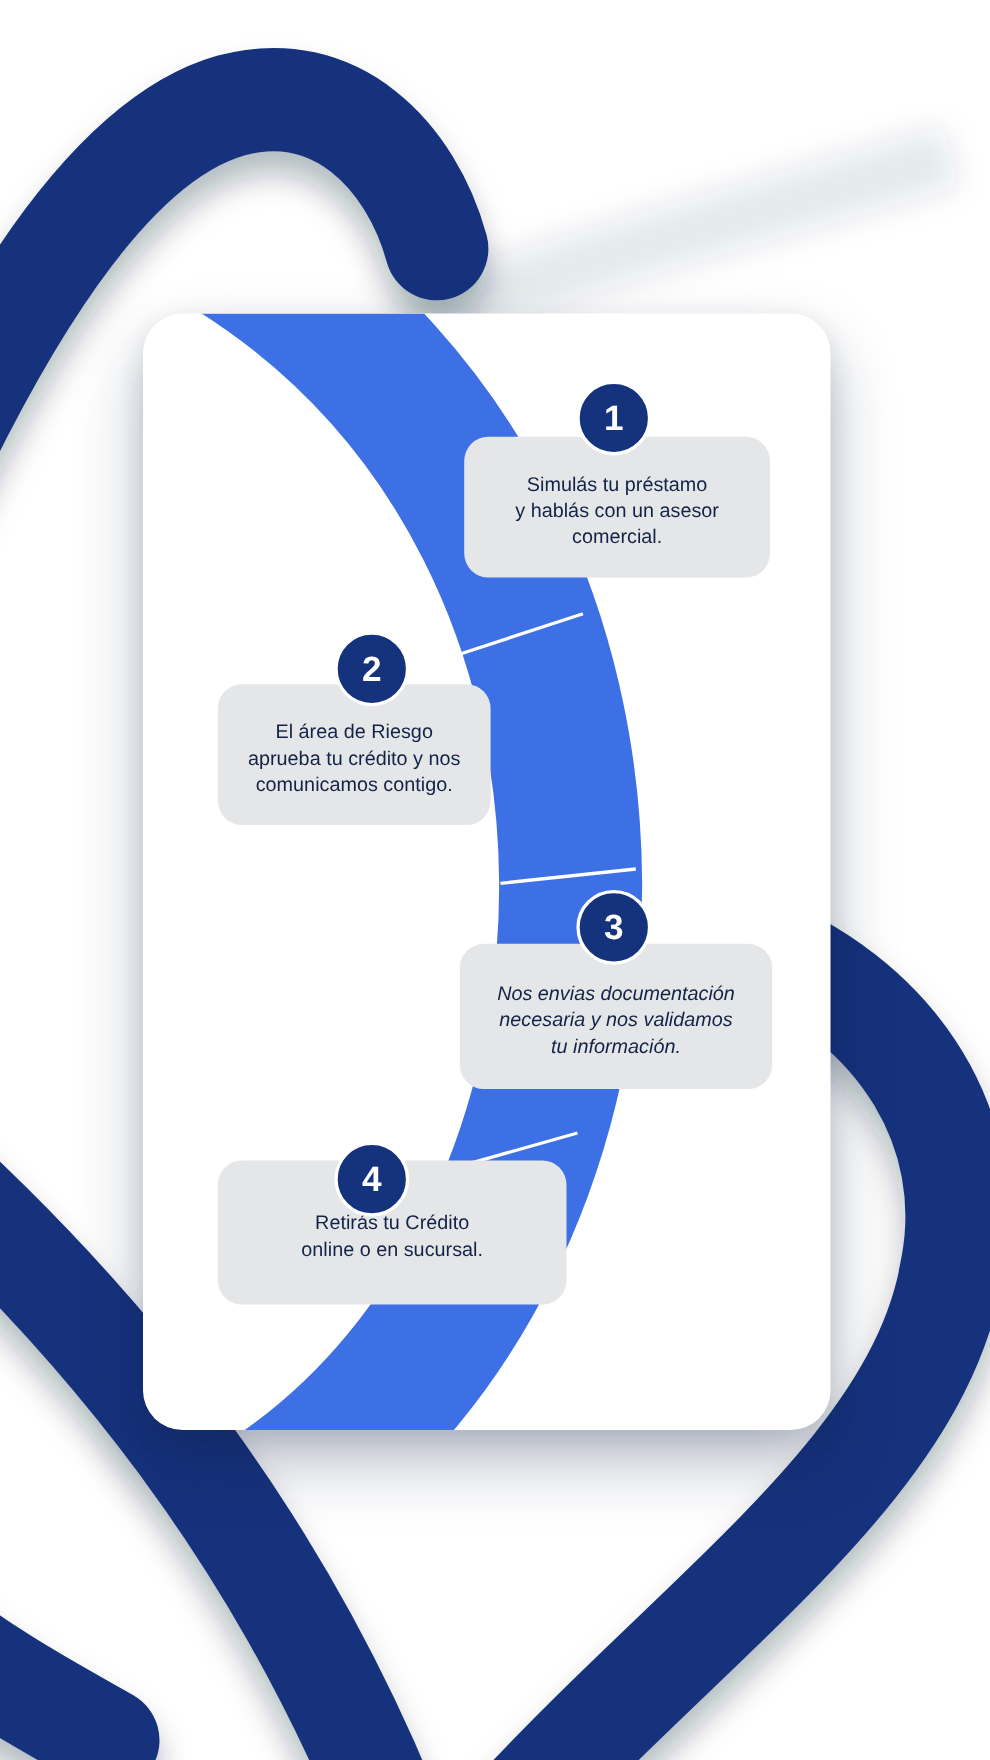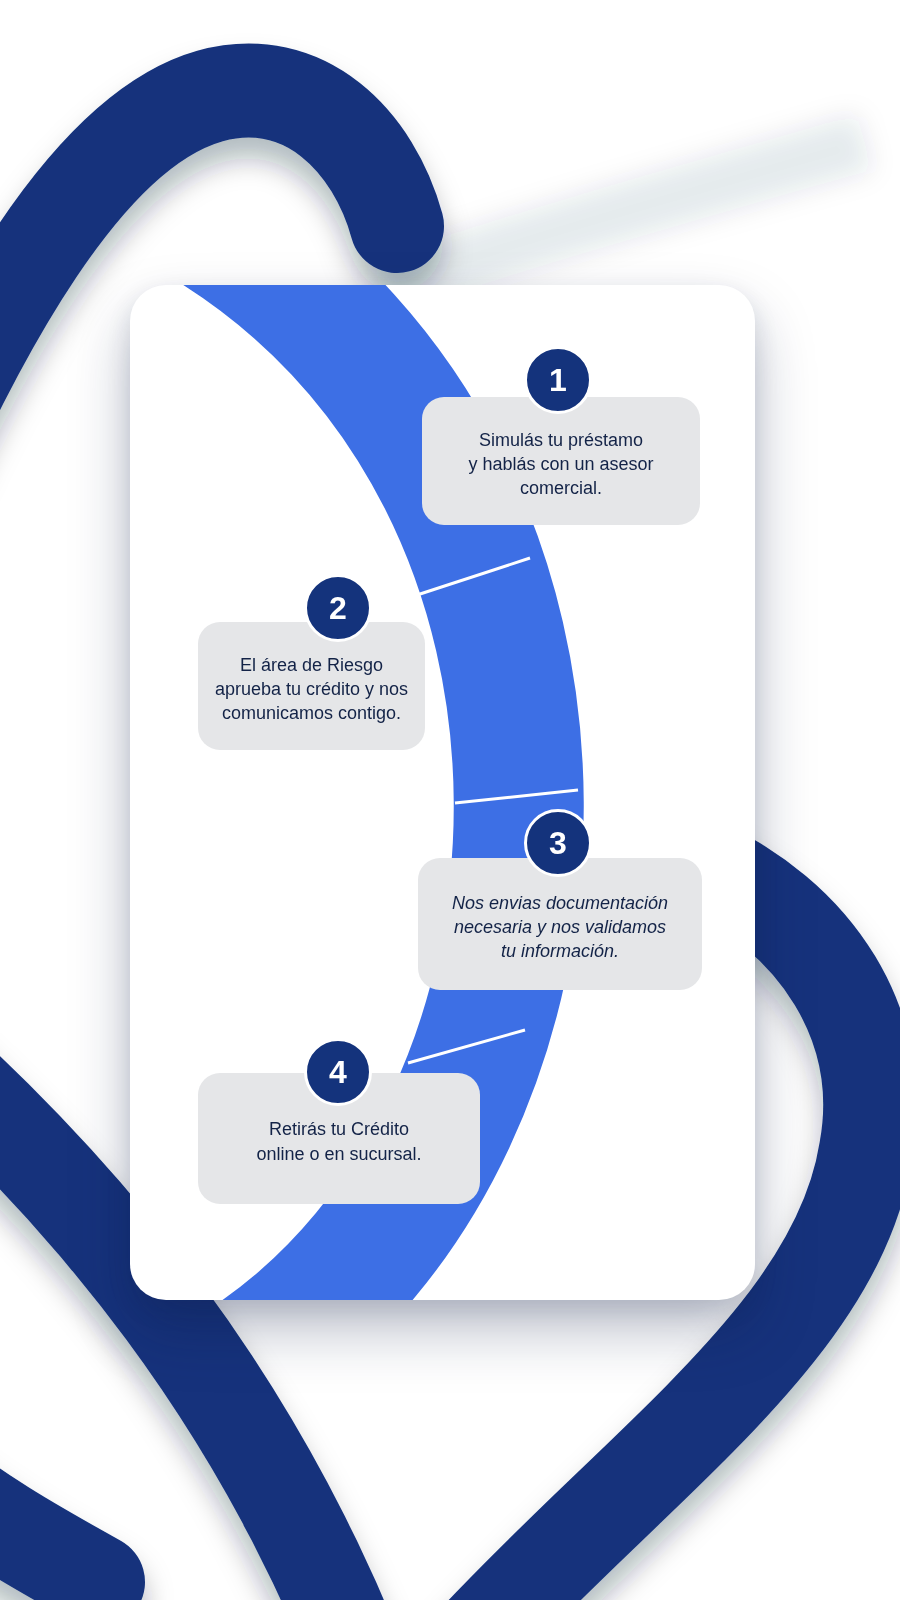--- a/index.html
+++ b/index.html
@@ -33,25 +33,25 @@
     white-space:pre-line;padding:18px 16px 12px;box-sizing:border-box;
   }
   .badge{
     position:absolute;width:68px;height:68px;border-radius:50%;
     background:var(--navy,#14337C);border:3px solid #ffffff;box-sizing:border-box;
     display:flex;align-items:center;justify-content:center;
     color:#ffffff;font-size:32px;font-weight:700;
   }
   .s1 .bubble{left:292px;top:112px;width:278px;height:128px;}
   .s1 .badge{left:394px;top:61px;}
-  .s2 .bubble{left:68px;top:337px;width:227px;height:128px;}
+  .s2 .bubble{left:68px;top:337px;width:248px;height:128px;}
   .s2 .badge{left:174px;top:289px;}
   .s3 .bubble{left:288px;top:573px;width:284px;height:132px;font-style:italic;}
   .s3 .badge{left:394px;top:524px;}
-  .s4 .bubble{left:68px;top:788px;width:282px;height:131px;}
+  .s4 .bubble{left:68px;top:770px;width:317px;height:131px;}
   .s4 .badge{left:174px;top:753px;}
 </style>
 </head>
 <body>
 
 <div class="stage">
 
   <svg class="bg" width="900" height="1600" viewBox="0 0 900 1600">
     <defs>
       <filter id="soft" x="-60%" y="-60%" width="220%" height="220%">

